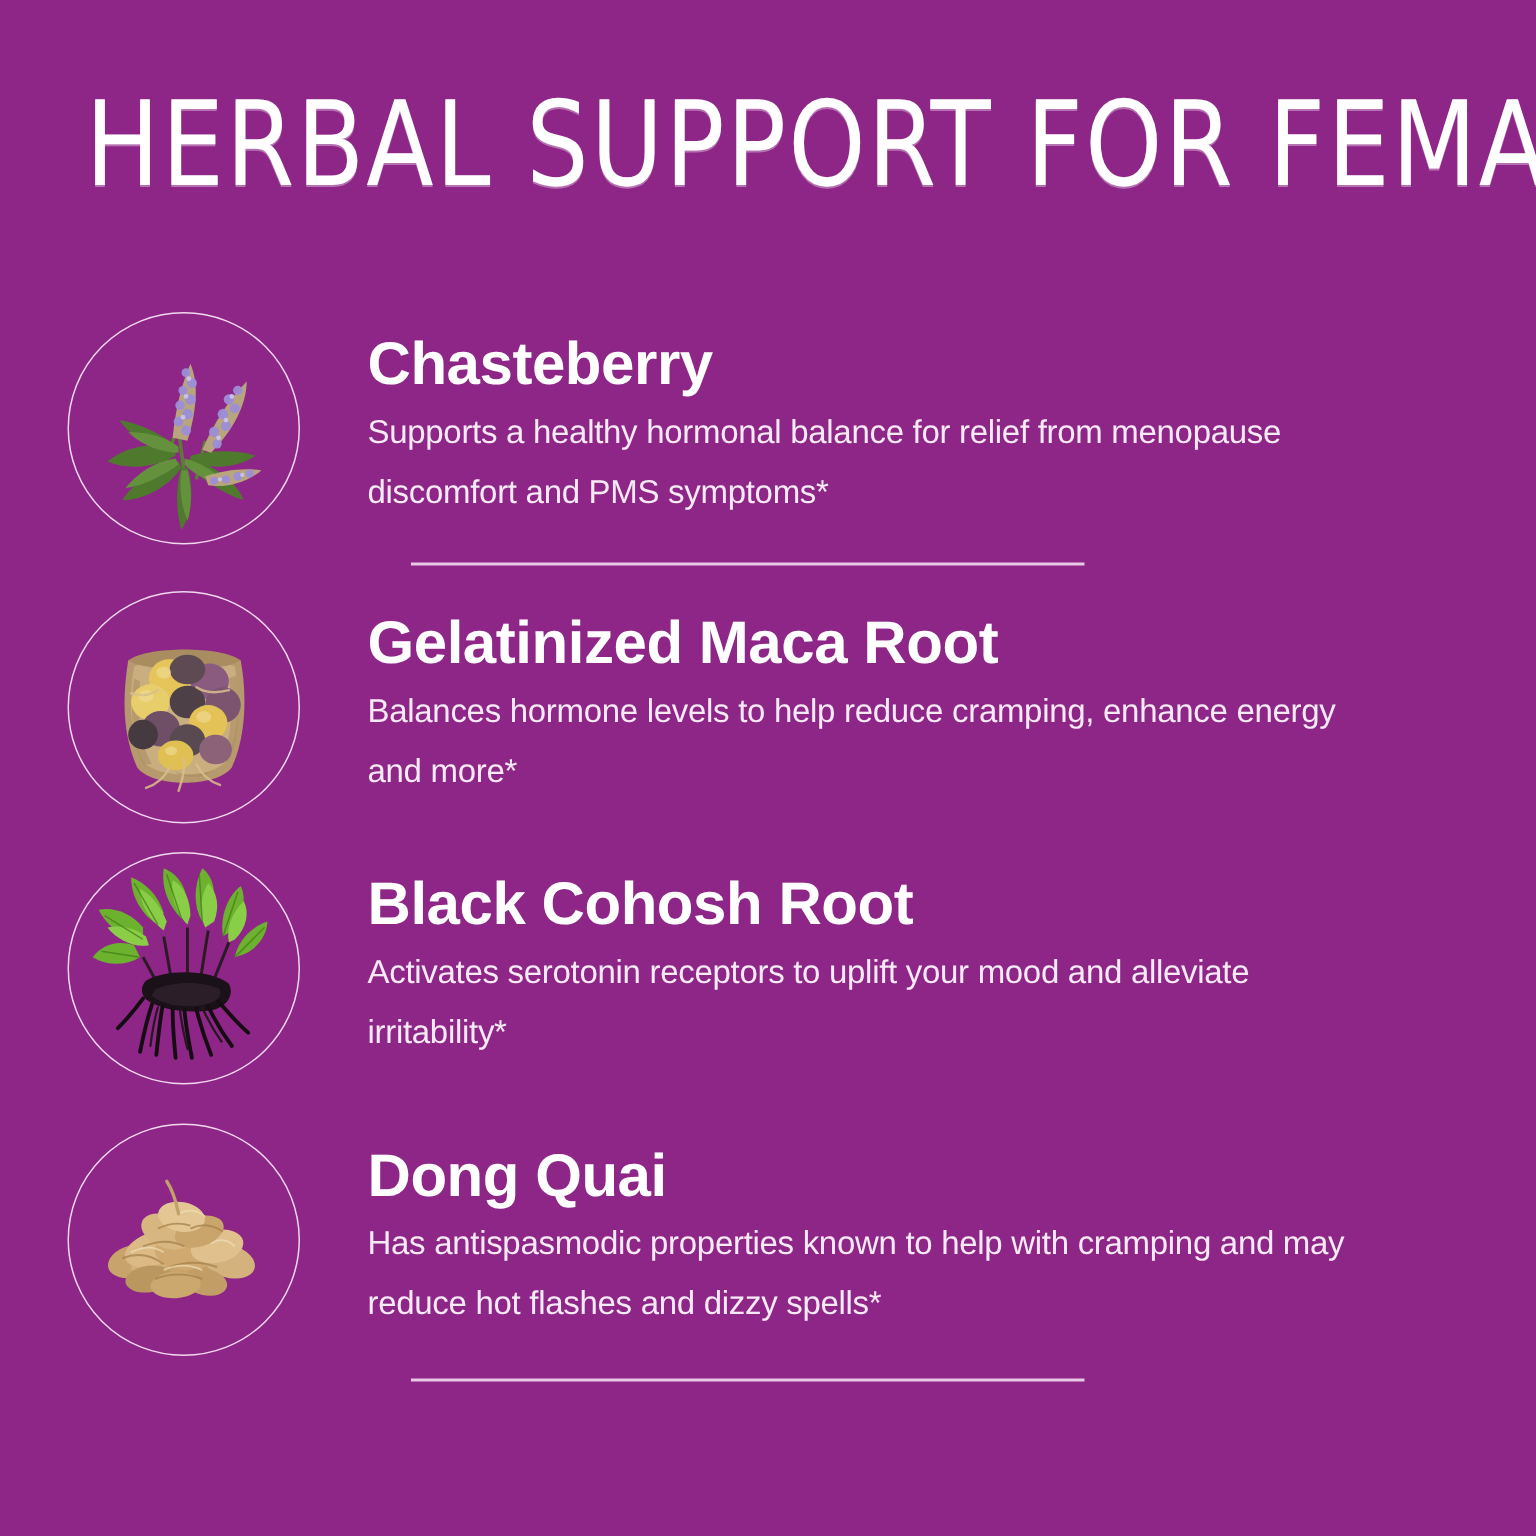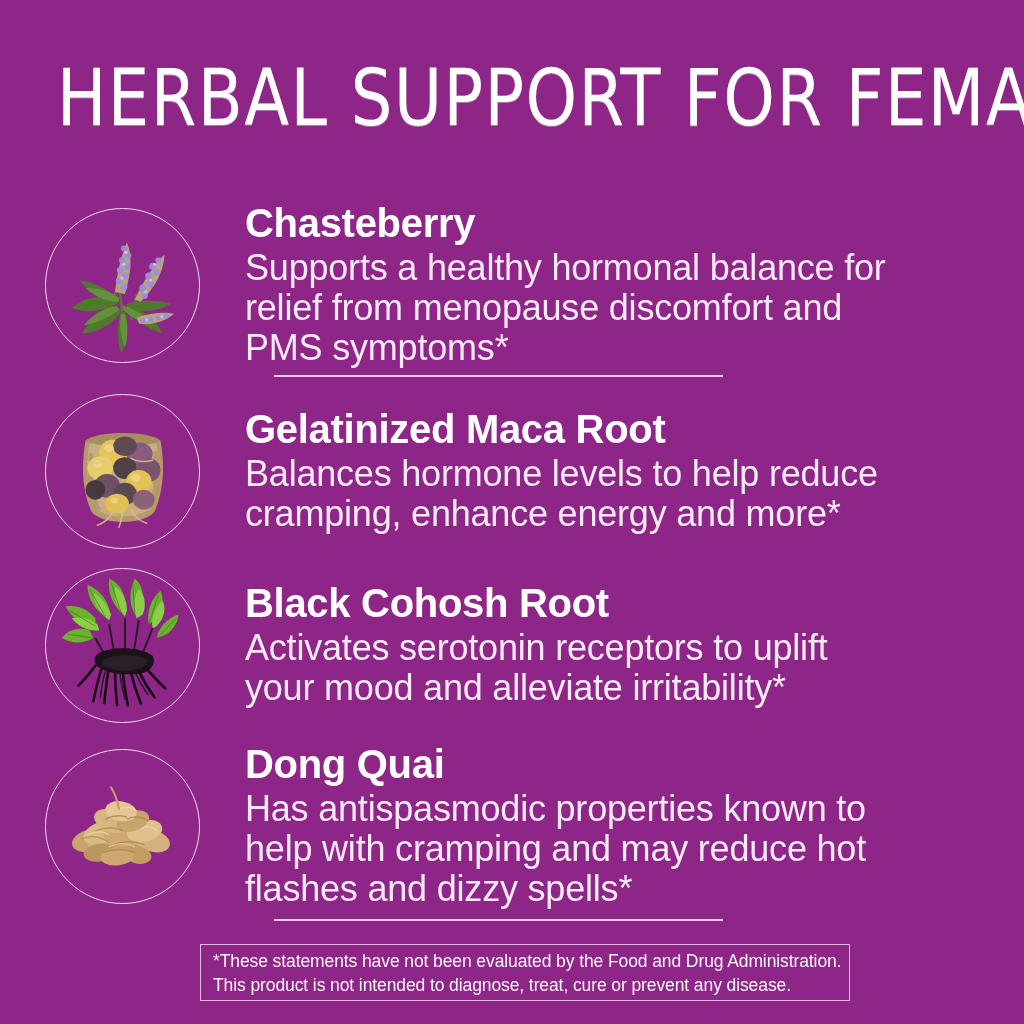--- a/index.html
+++ b/index.html
@@ -94,21 +94,21 @@
     font-size: 40px;
     line-height: 46px;
     font-weight: 700;
     letter-spacing: -0.3px;
     white-space: nowrap;
     margin-bottom: 2px;
   }
 
   .herb-desc {
     color: #f7eaf6;
-    font-size: 36px;
+    font-size: 22px;
     line-height: 40px;
     font-weight: 400;
     letter-spacing: -0.2px;
   }
 
   .separator {
     position: absolute;
     left: 274px;
     width: 449px;
     height: 2px;
@@ -387,18 +387,14 @@
         </div>
       </div>
       <div class="text-cell">
         <div class="herb-name">Dong Quai</div>
         <div class="herb-desc">Has antispasmodic properties known to help with cramping and may reduce hot flashes and dizzy spells*</div>
       </div>
     </div>
 
   </div>
 
-  <div class="footer">
-    <div class="footer-line">*These statements have not been evaluated by the Food and Drug Administration.</div>
-    <div class="footer-line">This product is not intended to diagnose, treat, cure or prevent any disease.</div>
-  </div>
 
 </div>
 
 </body></html>

